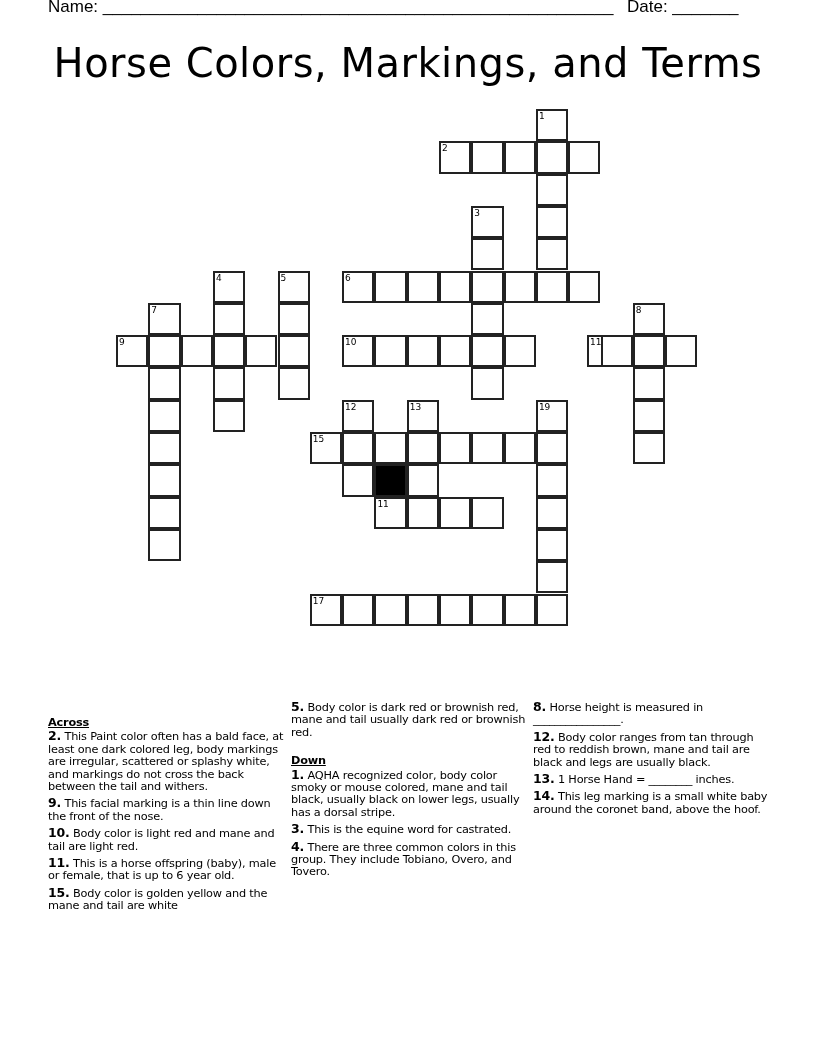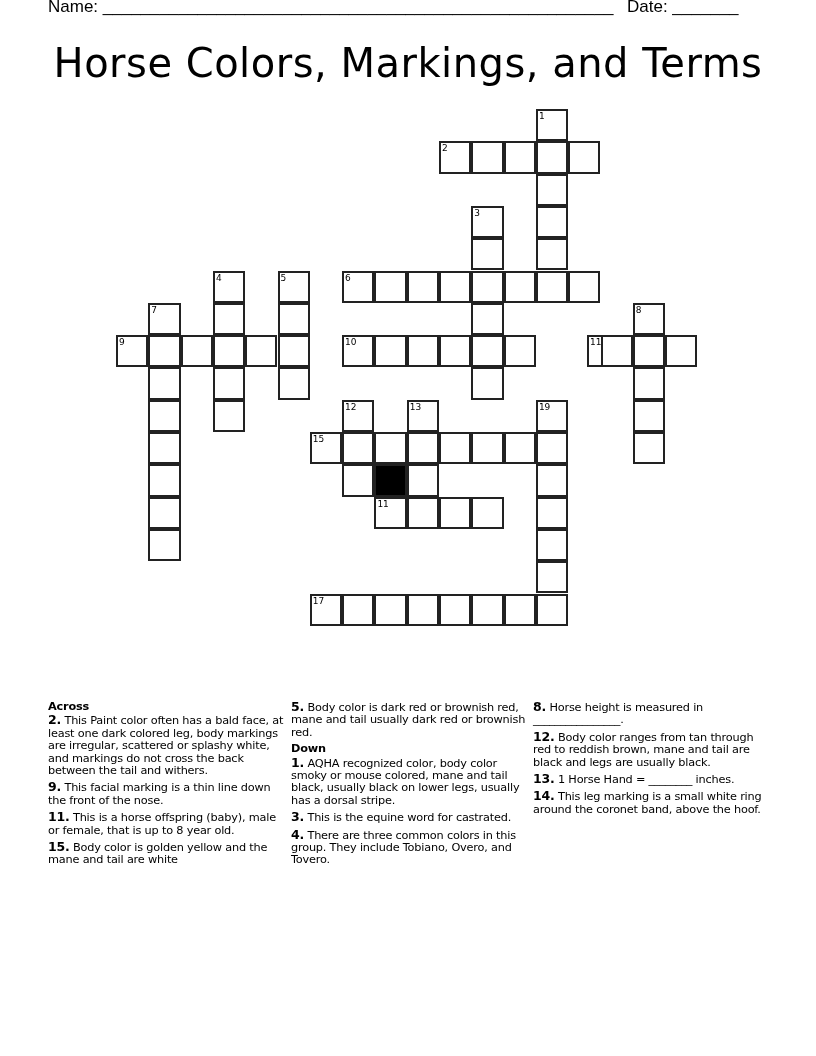--- a/index.html
+++ b/index.html
@@ -13,21 +13,21 @@
   .cell { position:absolute; width:32.3px; height:32.3px; box-sizing:border-box;
           border:2px solid #222; background:#fff; margin-left:-1px; margin-top:-1px; }
   .cell.black { background:#000; }
   .num { position:absolute; left:1px; top:0px; font-family:"DejaVu Sans", sans-serif; font-size:9px; line-height:10px; }
   .clues { position:absolute; top:701px; font-family:"DejaVu Sans", sans-serif; font-size:11.3px; line-height:12.4px; letter-spacing:-0.2px; }
   .col1 { left:48px; width:238px; }
   .col2 { left:291px; width:238px; }
   .col3 { left:533px; width:238px; }
   .clue { margin:0 0 4px 0; }
   .clue b { font-weight:bold; font-size:12.5px; }
-  .head { font-weight:bold; margin:0 0 1px 0; }
+  .head { font-weight:bold; text-decoration:underline; margin:16px 0 1px 0; }
 </style>
 </head>
 <body>
 
 <div class="hdr hdr-name">Name: ______________________________________________________</div>
 <div class="hdr hdr-date">Date: _______</div>
 
 <div class="title">Horse Colors, Markings, and Terms</div>
 
 <div id="grid">
@@ -149,30 +149,31 @@
     <div class="cell" style="left: 323px; top: 484.5px;"></div>
     <div class="cell" style="left: 355.3px; top: 484.5px;"></div>
     <div class="cell" style="left: 387.6px; top: 484.5px;"></div>
     <div class="cell black" style="left: 258.4px; top: 355.3px;"></div>
   </div>
 
 <div class="clues col1">
   <div class="head">Across</div>
   <div class="clue"><b>2.</b> <span>This Paint color often has a bald face, at least one dark colored leg, body markings are irregular, scattered or splashy white, and markings do not cross the back between the tail and withers.</span></div>
   <div class="clue"><b>9.</b> <span>This facial marking is a thin line down the front of the nose.</span></div>
-  <div class="clue"><b>11.</b> <span>This is a horse offspring (baby), male or female, that is up to 8 year old.</span></div>
+  <div class="clue"><b>10.</b> <span>Body color is light red and mane and tail are light red.</span></div>
+  <div class="clue"><b>11.</b> <span>This is a horse offspring (baby), male or female, that is up to 6 year old.</span></div>
   <div class="clue"><b>15.</b> <span>Body color is golden yellow and the mane and tail are white</span></div>
 </div>
 
 <div class="clues col2">
   <div class="clue"><b>5.</b> <span>Body color is dark red or brownish red, mane and tail usually dark red or brownish red.</span></div>
   <div class="head">Down</div>
   <div class="clue"><b>1.</b> <span>AQHA recognized color, body color smoky or mouse colored, mane and tail black, usually black on lower legs, usually has a dorsal stripe.</span></div>
   <div class="clue"><b>3.</b> <span>This is the equine word for castrated.</span></div>
   <div class="clue"><b>4.</b> <span>There are three common colors in this group. They include Tobiano, Overo, and Tovero.</span></div>
 </div>
 
 <div class="clues col3">
   <div class="clue"><b>8.</b> <span>Horse height is measured in ________________.</span></div>
   <div class="clue"><b>12.</b> <span>Body color ranges from tan through red to reddish brown, mane and tail are black and legs are usually black.</span></div>
   <div class="clue"><b>13.</b> <span>1 Horse Hand = ________ inches.</span></div>
-  <div class="clue"><b>14.</b> <span>This leg marking is a small white ring around the coronet band, above the hoof.</span></div>
+  <div class="clue"><b>14.</b> <span>This leg marking is a small white baby around the coronet band, above the hoof.</span></div>
 </div>
 
 </body></html>

